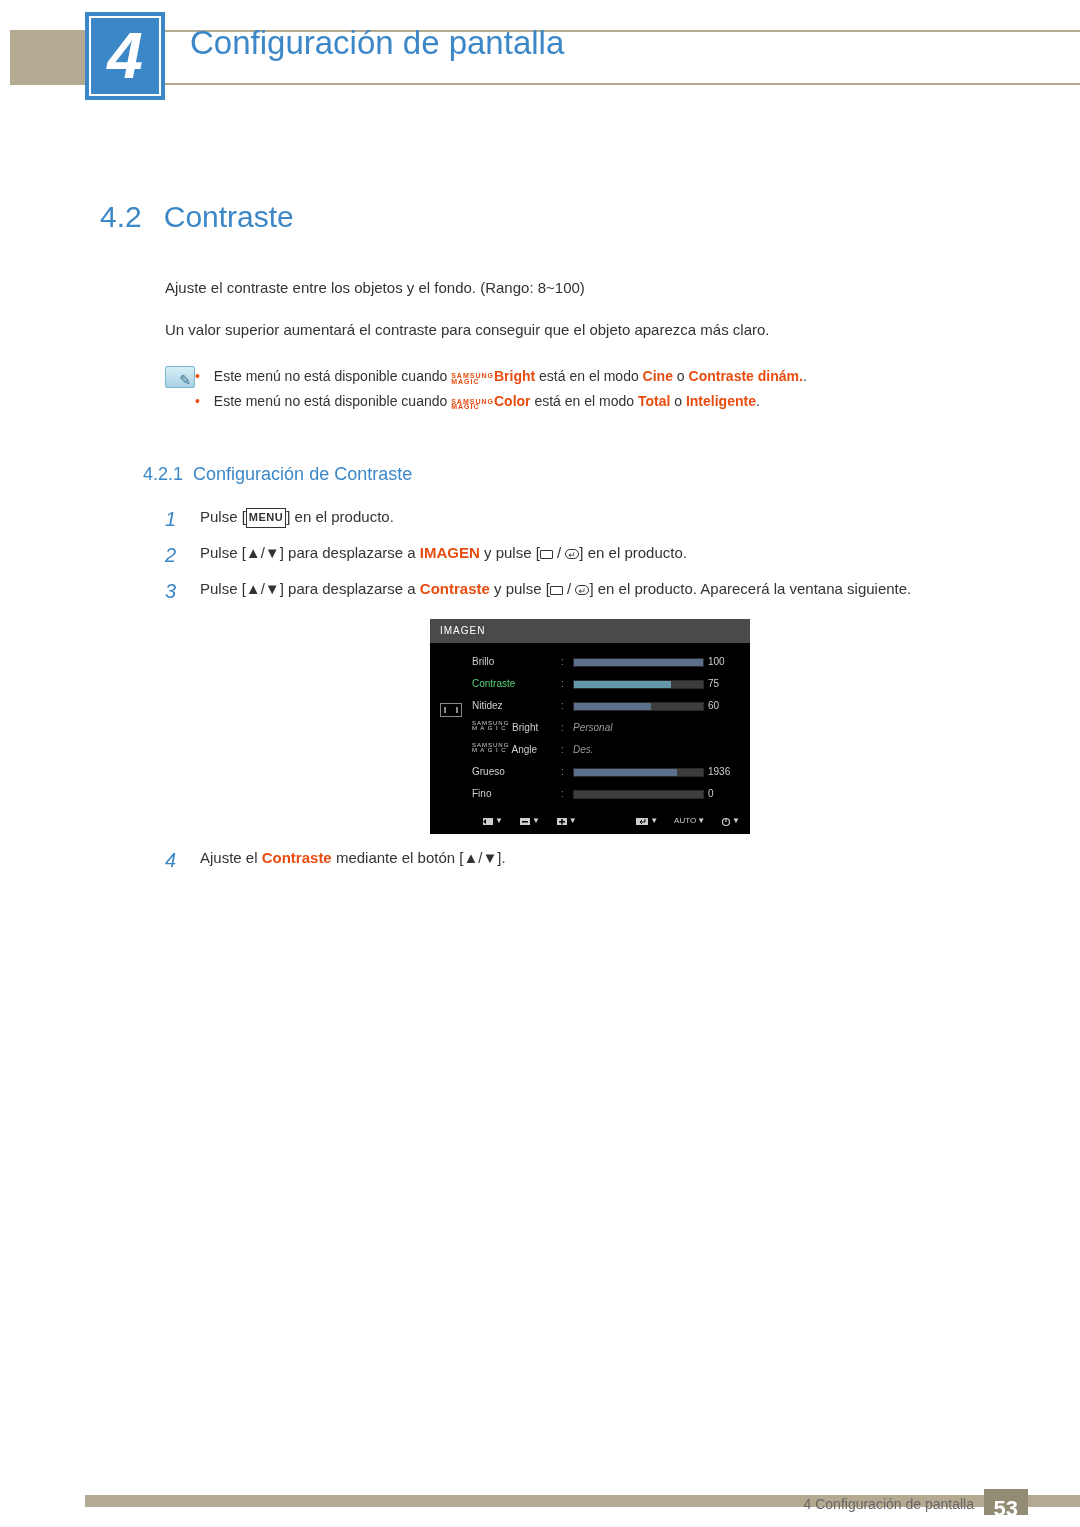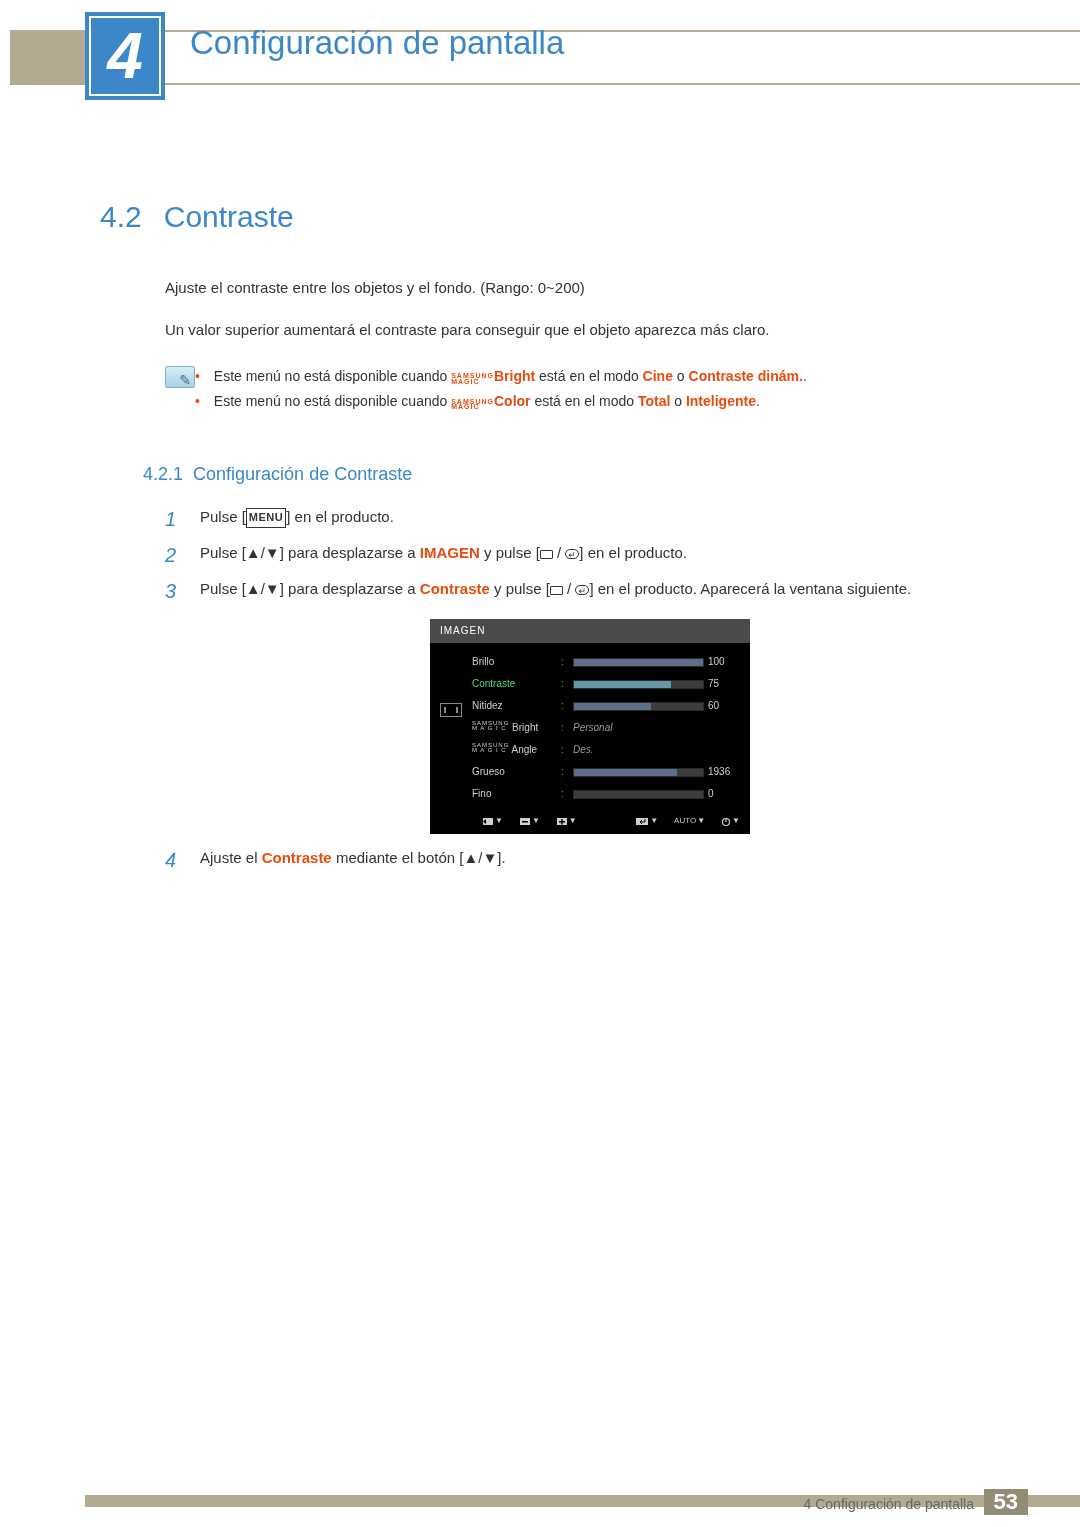--- a/index.html
+++ b/index.html
@@ -306,21 +306,21 @@
   }
   .footer-box {
     position: absolute;
     right: 52px;
     top: 0;
     height: 26px;
     background: #938c75;
     color: #fff;
     font-size: 22px;
     font-weight: bold;
-    padding: 0 10px;
+    padding: 7px 10px;
   }
   .footer-text {
     position: absolute;
     right: 106px;
     top: 7px;
     font-size: 14px;
     color: #666;
   }
 </style>
 </head>
@@ -335,21 +335,21 @@
 </div>
 
 <div class="content">
 
   <div class="section-row">
     <span class="section-number">4.2</span>
     <span class="section-title">Contraste</span>
   </div>
 
   <div class="body-text">
-    <p>Ajuste el contraste entre los objetos y el fondo. (Rango: 0~200)</p>
+    <p>Ajuste el contraste entre los objetos y el fondo. (Rango: 8~100)</p>
     <p>Un valor superior aumentará el contraste para conseguir que el objeto aparezca más claro.</p>
   </div>
 
   <div class="note-block">
     <div class="note-icon"></div>
     <ul class="note-list">
       <li>
         <span>Este menú no está disponible cuando </span><span class="magic-tiny"><span class="top">SAMSUNG</span><span>MAGIC</span></span><span class="hl">Bright</span><span> está en el modo </span><span class="hl">Cine</span><span> o </span><span class="hl">Contraste dinám.</span><span>.</span>
       </li>
       <li>

